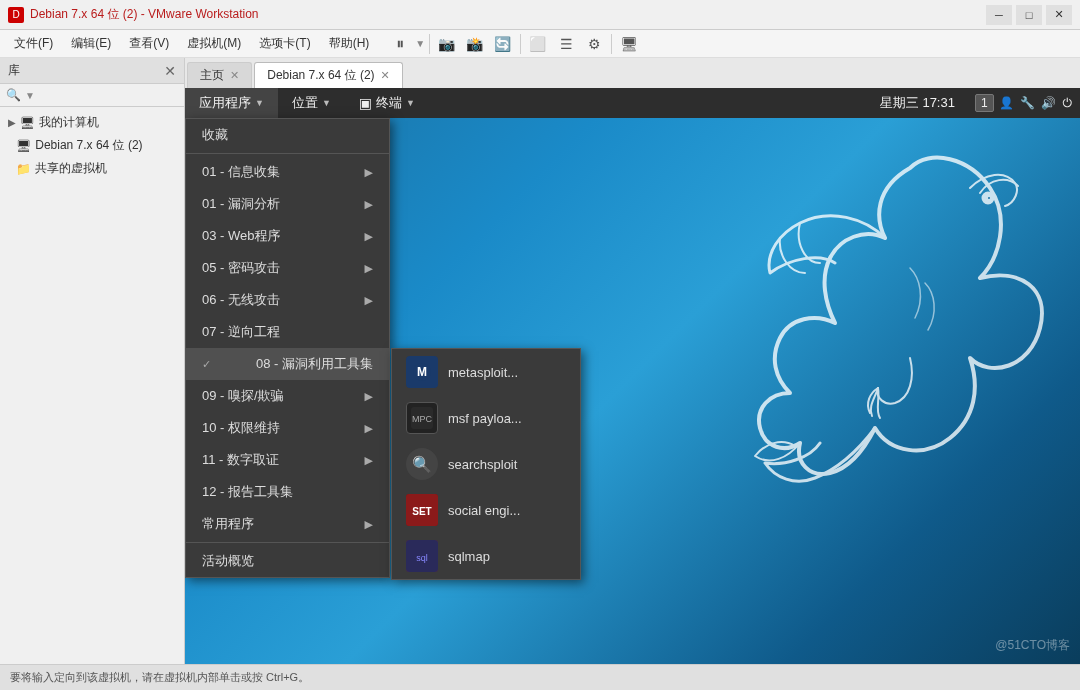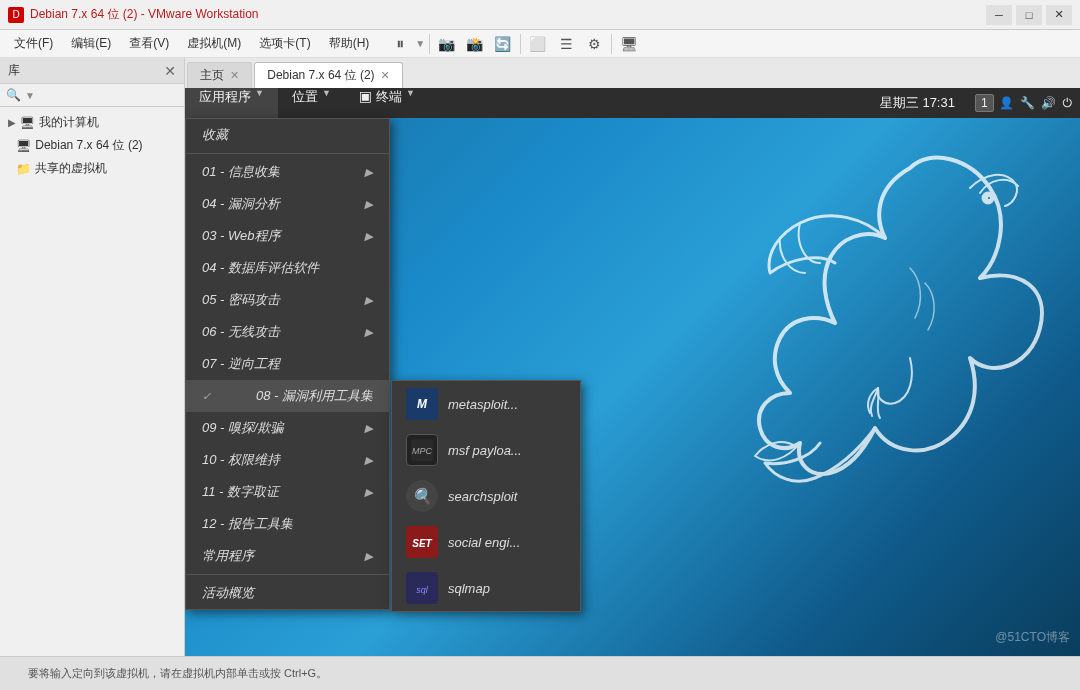--- a/index.html
+++ b/index.html
@@ -261,21 +261,21 @@
       align-items: center;
       height: 100%;
     }
     .kali-menu-btn {
       height: 100%;
       padding: 0 14px;
       color: #eee;
       font-size: 13px;
       cursor: pointer;
       display: flex;
-      align-items: flex-start;
+      align-items: center;
       gap: 4px;
     }
     .kali-menu-btn.active { background: #444; }
     .kali-menu-arrow { font-size: 9px; color: #bbb; }
     .kali-clock {
       margin-left: auto;
       color: #eee;
       font-size: 13px;
       padding: 0 12px;
     }
@@ -298,21 +298,20 @@
     
     .app-menu-dropdown {
       position: absolute;
       top: 30px;
       left: 0;
       width: 205px;
       background: #3a3a3a;
       border: 1px solid #555;
       z-index: 100;
       box-shadow: 3px 3px 10px rgba(0,0,0,0.5);
-      font-style: italic;
     }
     .app-menu-item {
       padding: 7px 16px;
       color: #ddd;
       cursor: pointer;
       font-size: 13px;
       display: flex;
       align-items: center;
       justify-content: space-between;
     }
@@ -362,26 +361,26 @@
     }
     .submenu-icon.metasploit { background: #1a3a6a; }
     .submenu-icon.msfpayload { background: #2a2a2a; }
     .submenu-icon.searchsploit { background: #3a3a5a; }
     .submenu-icon.set { background: #4a1a1a; }
     .submenu-icon.sqlmap { background: #2a2a4a; }
     .submenu-label { font-size: 13px; color: #ddd; }
 
     
     .status-bar {
-      height: 34px;
+      height: 26px;
       background: #e0e0e0;
       border-top: 1px solid #ccc;
       display: flex;
       align-items: center;
-      padding: 0 28px;
+      padding: 0 10px;
       font-size: 11px;
       color: #555;
       flex-shrink: 0;
     }
 
     .watermark {
       position: absolute;
       bottom: 10px;
       right: 10px;
       color: rgba(255,255,255,0.4);
@@ -530,29 +529,26 @@
 
             <div class="app-menu-item">
               <span>收藏</span>
             </div>
             <div class="app-menu-divider"></div>
             <div class="app-menu-item">
               <span>01 - 信息收集</span>
               <span class="submenu-arrow">▶</span>
             </div>
             <div class="app-menu-item">
-              <span>04 - 漏洞分析</span>
+              <span>01 - 漏洞分析</span>
               <span class="submenu-arrow">▶</span>
             </div>
             <div class="app-menu-item">
               <span>03 - Web程序</span>
               <span class="submenu-arrow">▶</span>
-            </div>
-            <div class="app-menu-item">
-              <span>04 - 数据库评估软件</span>
             </div>
             <div class="app-menu-item">
               <span>05 - 密码攻击</span>
               <span class="submenu-arrow">▶</span>
             </div>
             <div class="app-menu-item">
               <span>06 - 无线攻击</span>
               <span class="submenu-arrow">▶</span>
             </div>
             <div class="app-menu-item">

